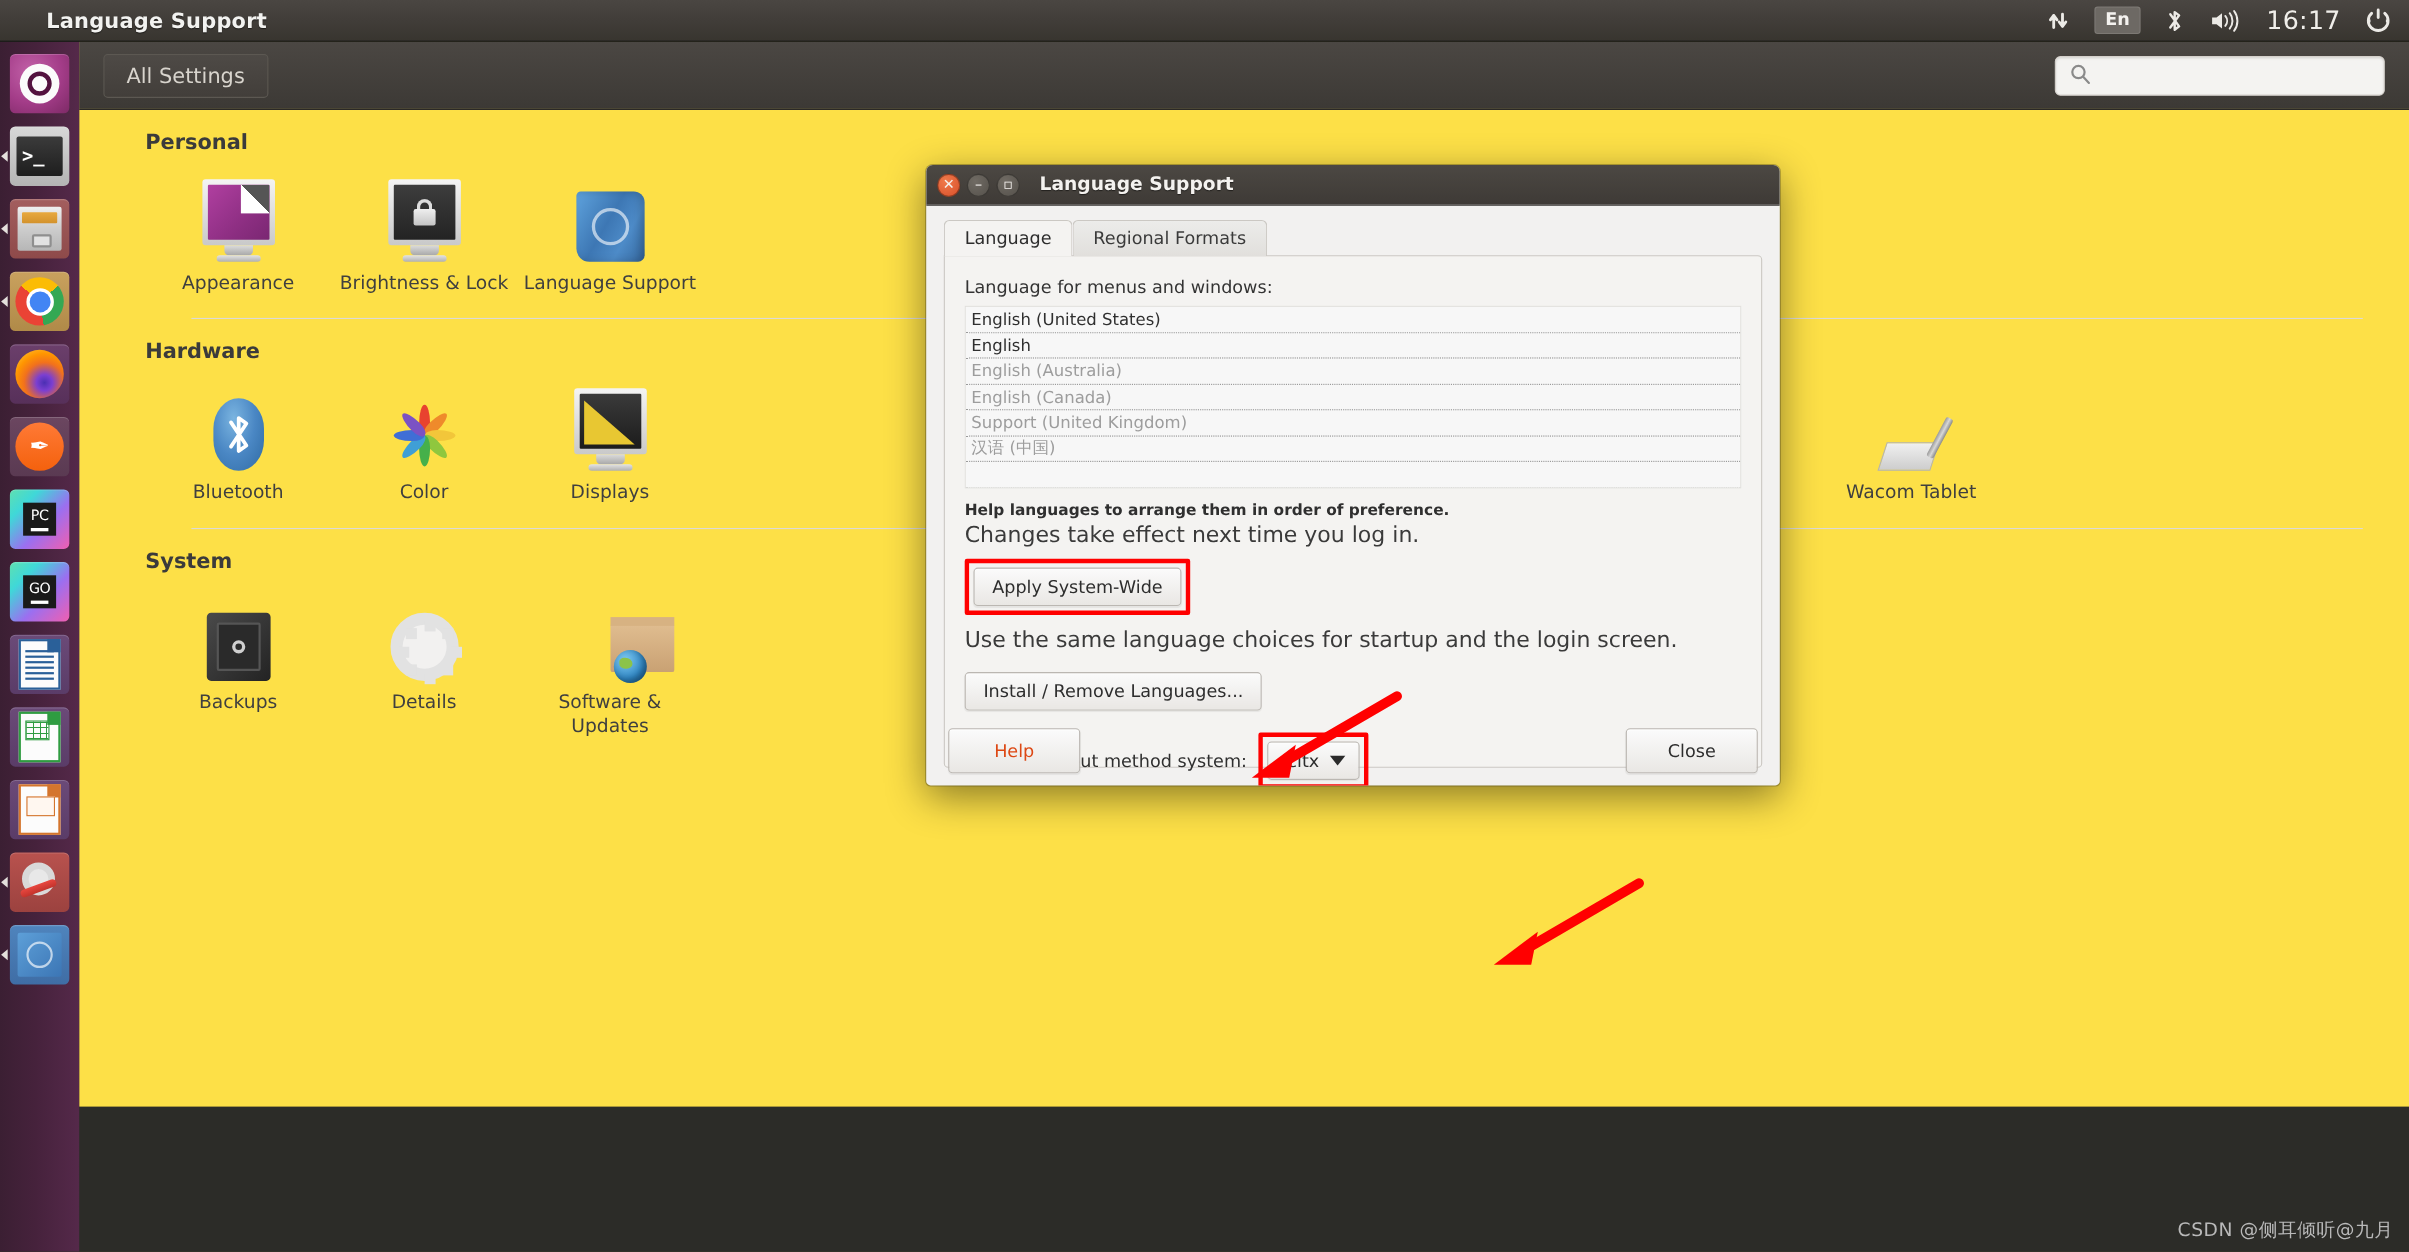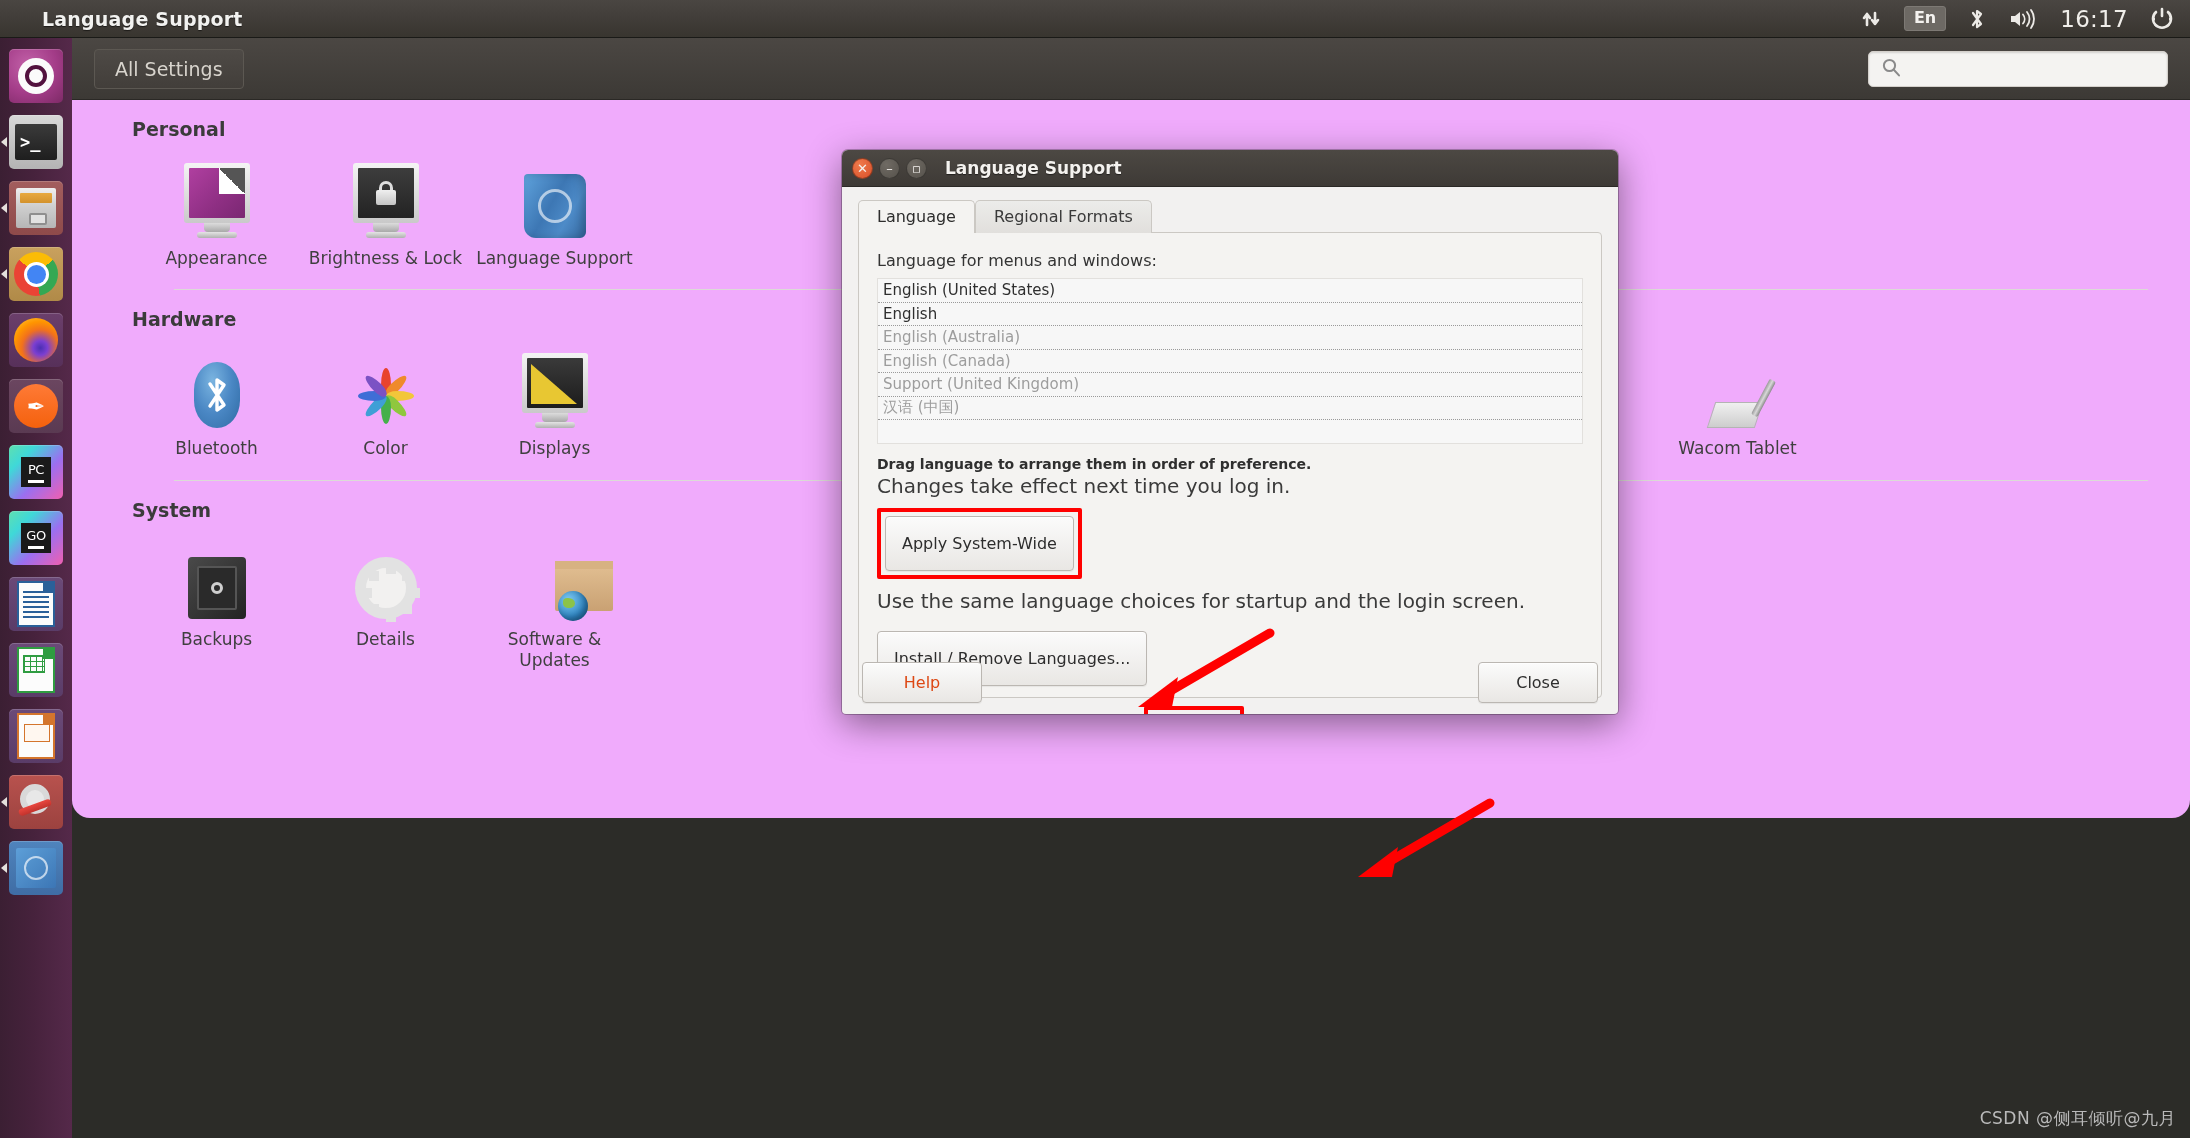--- a/index.html
+++ b/index.html
@@ -140,23 +140,22 @@
     position:absolute; left:4px; top:2px; width:30px; height:30px; border-radius:50%;
     background: #e8e8e8; border: 6px solid #d9d9d9;
   }
   .gear-w .wr {
     position:absolute; left:2px; top:22px; width:34px; height:7px; border-radius:4px;
     background: linear-gradient(to bottom,#e8473f,#c3332c); transform: rotate(-20deg);
   }
 
   
   #settings-win {
-    position: absolute; top: 38px; left: 72px; width: 2118px; height: 780px;
-    background: #f0abfc;
-    border-radius: 18px;
+    position: absolute; top: 38px; left: 72px; width: 2118px; height: 968px;
+    background: #fde047;
   }
   #settings-toolbar {
     height: 62px; background: linear-gradient(to bottom,#4b4743,#3c3935);
     display: flex; align-items: center; padding: 0 22px;
     border-bottom: 1px solid #2a2825;
   }
   #all-settings-btn {
     color: #d8d4cd; font-size: 19px;
     padding: 8px 20px; border: 1px solid #5c5852; border-radius: 4px;
     background: linear-gradient(to bottom,#4e4a46,#423e3a);
@@ -322,21 +321,21 @@
     margin-top: -1px; background: #f7f7f7;
   }
   .lang-row.dim { color: #9d9d9d; }
   .hint-bold { font-size: 14px; font-weight: bold; color: #2f2f2f; margin-top: 12px; }
   .hint { font-size: 20px; color: #3a3a3a; margin-top: 2px; }
   .btn {
     display: inline-flex; align-items: center; justify-content: center;
     font-size: 16px; color: #2d2d2d;
     background: linear-gradient(to bottom,#fbfbfb,#e9e7e4);
     border: 1px solid #bbb7b2; border-radius: 4px;
-    padding: 17px 16px;
+    padding: 7px 16px;
     box-shadow: 0 1px 0 rgba(255,255,255,.8) inset, 0 1px 1px rgba(0,0,0,.06);
   }
   .redbox { border: 4px solid #ff0000; display: inline-block; padding: 4px; border-radius: 2px; }
   #apply-wrap { margin-top: 10px; }
   #install-wrap { margin-top: 18px; }
   #im-row { display: flex; align-items: center; margin-top: 20px; }
   #im-label { font-size: 16px; color: #2f2f2f; }
   #im-select { min-width: 78px; justify-content: space-between; gap: 10px; padding: 7px 12px; }
   .caret { width: 0; height: 0; border-left: 7px solid transparent; border-right: 7px solid transparent; border-top: 9px solid #2b2b2b; }
   #dialog-footer {
@@ -726,21 +725,21 @@
         <div id="lang-list">
           <div class="lang-row">English (United States)</div>
           <div class="lang-row">English</div>
           <div class="lang-row dim">English (Australia)</div>
           <div class="lang-row dim">English (Canada)</div>
           <div class="lang-row dim">Support (United Kingdom)</div>
           <div class="lang-row dim">汉语 (中国)</div>
           <div class="lang-row"></div>
         </div>
 
-        <div class="hint-bold">Drag language to arrange them in order of preference.</div>
+        <div class="hint-bold">Help languages to arrange them in order of preference.</div>
         <div class="hint">Changes take effect next time you log in.</div>
 
         <div id="apply-wrap">
           <span class="redbox">
             <span class="btn">Apply System-Wide</span>
           </span>
         </div>
         <div class="hint" style="margin-top:10px">Use the same language choices for startup and the login screen.</div>
 
         <div id="install-wrap">

